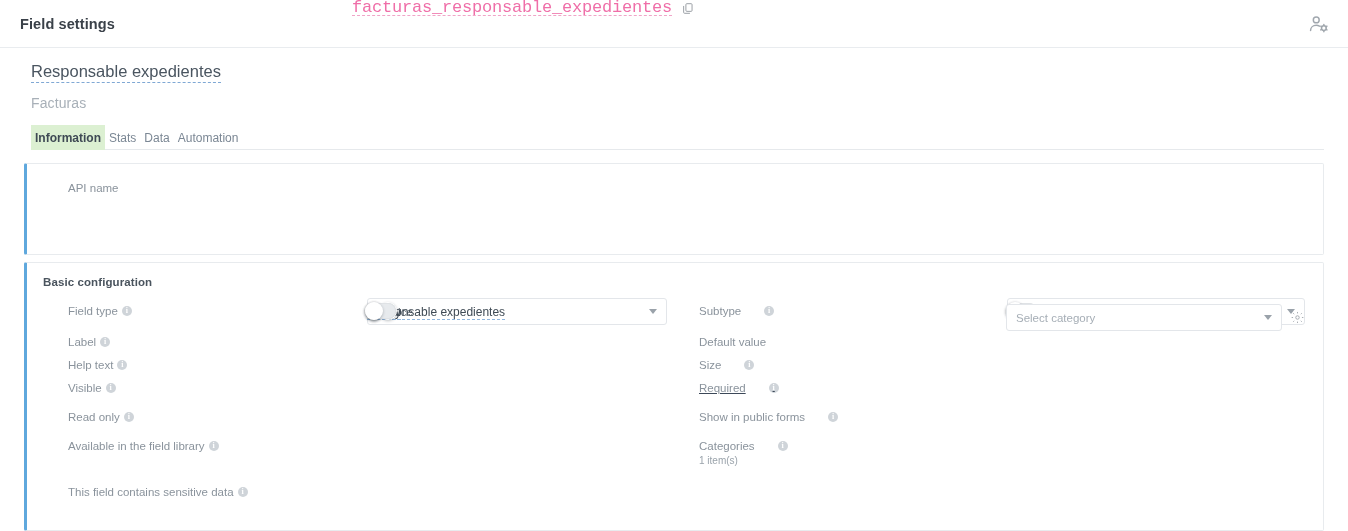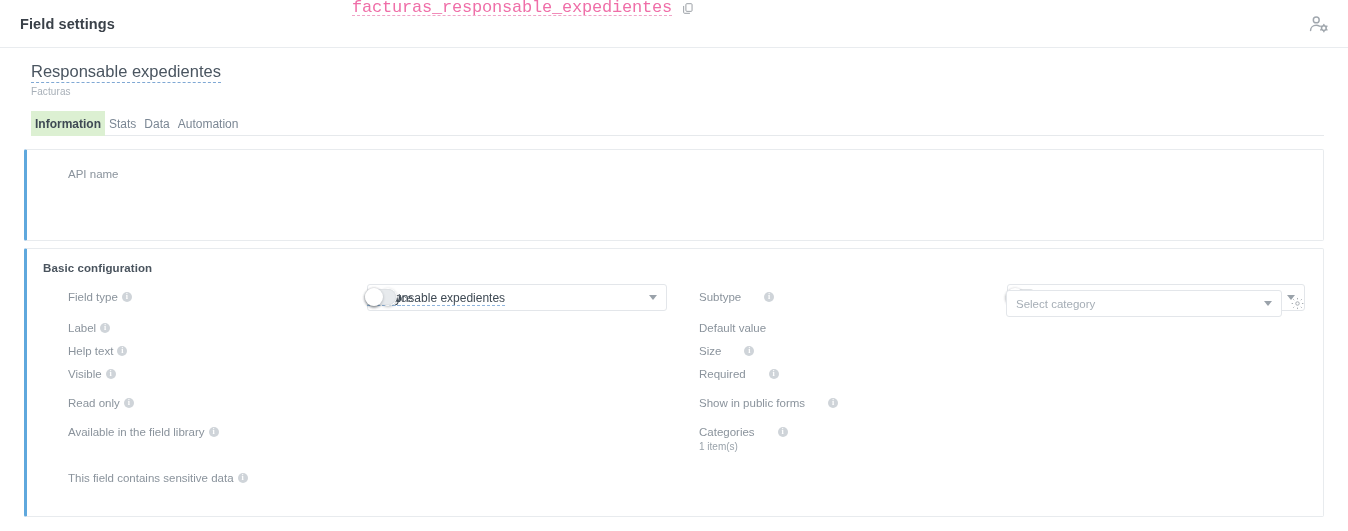--- a/index.html
+++ b/index.html
@@ -34,23 +34,23 @@
   .page-head { padding: 14px 0 0 31px; }
   .entity-title {
     font-size: 16.5px;
     color: #4a5560;
     display: inline-block;
     line-height: 19px;
     border-bottom: 1px dashed #7fa8d4;
     padding-bottom: 1px;
   }
   .entity-sub {
-    font-size: 10px;
+    font-size: 14px;
     color: #a8b0b8;
-    margin-top: 3px;
+    margin-top: 12px;
     letter-spacing: .1px;
   }
 
   
   .tabs {
     margin: 14px 0 0 31px;
     display: flex;
     align-items: stretch;
     height: 25px;
     width: 1293px;
@@ -372,21 +372,21 @@
         <div class="row" style="height:23px;">
           <div class="lbl">
             <span>Size</span>
             <i class="info-icon">i</i>
           </div>
           <div class="val" style="left:332px; top:-2px;">
             <span class="editable">30</span>
           </div>
         </div>
 
-        <div class="row" style="height:29px;">
+        <div class="row" style="height:29px;text-decoration:underline;">
           <div class="lbl">
             <span>Required</span>
             <i class="info-icon">i</i>
           </div>
           <div class="val" style="left:332px; top:-1px;">
             <div class="toggle">
                 <span class="knob"></span>
               </div>
           </div>
         </div>

